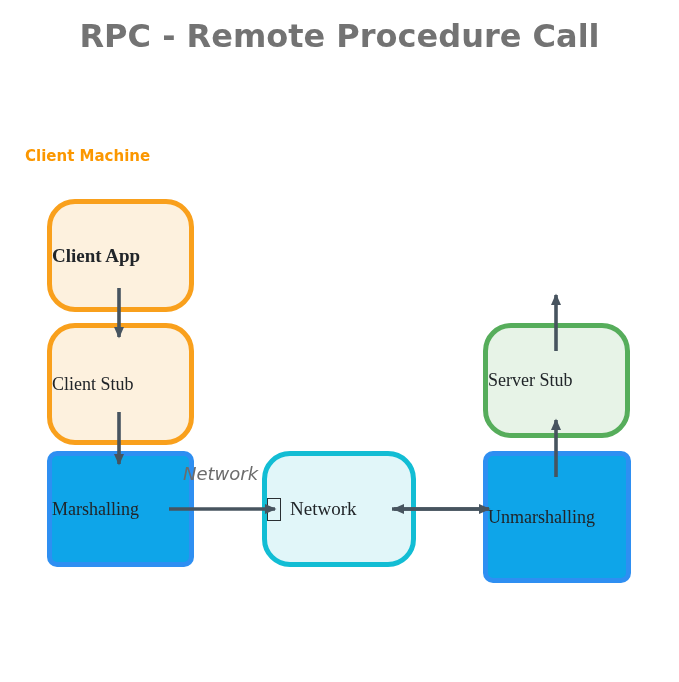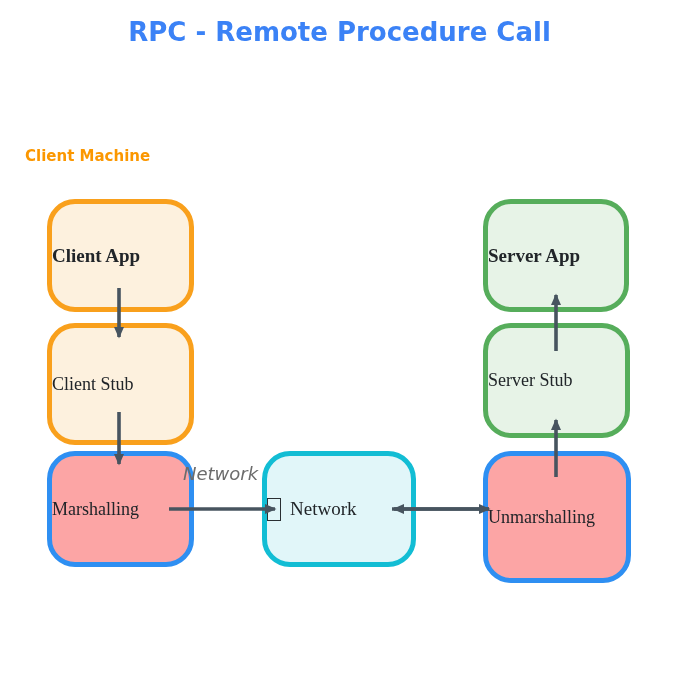--- a/index.html
+++ b/index.html
@@ -10,23 +10,23 @@
     background: #ffffff;
     font-family: "DejaVu Sans", sans-serif;
     overflow: hidden;
   }
   .title {
     position: absolute;
     top: 17px; left: 0;
     width: 100%;
     margin: 0;
     text-align: center;
-    font-size: 26px;
+    font-size: 32px;
     font-weight: bold;
-    color: #3b82f6;
+    color: #737373;
   }
   .group-label {
     position: absolute;
     font-size: 15px;
     font-weight: bold;
     white-space: nowrap;
   }
   .group-label.client { left: 25px; top: 147px; color: #FB9700; }
   .group-label.server { left: 458px; top: 147px; color: #54B25B; }
 
@@ -39,21 +39,21 @@
     display: flex;
     align-items: center;
     justify-content: flex-start;
     font-size: 18px;
     color: #212529;
     white-space: nowrap;
     font-family: Liberation Serif, serif;
   }
   .node.bold { font-weight: bold; font-size: 19px; }
   .node.orange { border-color: #F9A01C; background: #FDF1DE; }
-  .node.blue   { border-color: #2E8FF2; background: #fca5a5; }
+  .node.blue   { border-color: #2E8FF2; background: #0ea5e9; border-radius: 10px; }
   .node.cyan   { border-color: #12BDD4; background: #E1F6F9; }
   .node.green  { border-color: #56AD5B; background: #E7F3E7; }
 
   #client-app    { left: 47px;  top: 199px; width: 147px; height: 113px; }
   #client-stub   { left: 47px;  top: 323px; width: 147px; height: 122px; }
   #marshalling   { left: 47px;  top: 451px; width: 147px; height: 116px; }
   #network-box   { left: 262px; top: 451px; width: 154px; height: 116px; font-size: 19px; }
   #unmarshalling { left: 483px; top: 451px; width: 148px; height: 132px; }
   #server-stub   { left: 483px; top: 323px; width: 147px; height: 115px; }
   #server-app    { left: 483px; top: 199px; width: 146px; height: 113px; }
@@ -110,23 +110,20 @@
   </div>
 
   <div class="node blue" id="unmarshalling">
     <span>Unmarshalling</span>
   </div>
 
   <div class="node green" id="server-stub">
     <span>Server Stub</span>
   </div>
 
-  <div class="node green bold" id="server-app">
-    <span>Server App</span>
-  </div>
 
   <div class="edge-label">Network</div>
 
   <svg class="arrows" viewBox="0 0 679 682" xmlns="http://www.w3.org/2000/svg">
     <defs>
       <marker id="arrowhead" markerWidth="13" markerHeight="11" refX="10" refY="5" orient="auto" markerUnits="userSpaceOnUse">
         <path d="M0,0 L11.5,5 L0,10 Z" fill="#47545F"></path>
       </marker>
     </defs>
     <g stroke="#47545F" stroke-width="3.6" fill="none">

